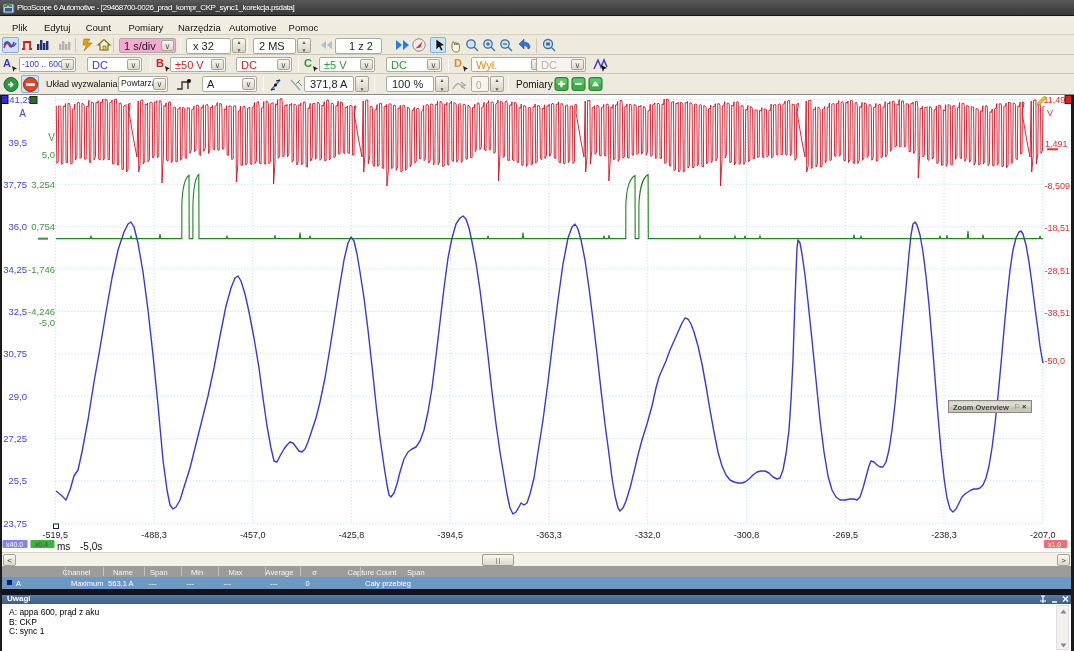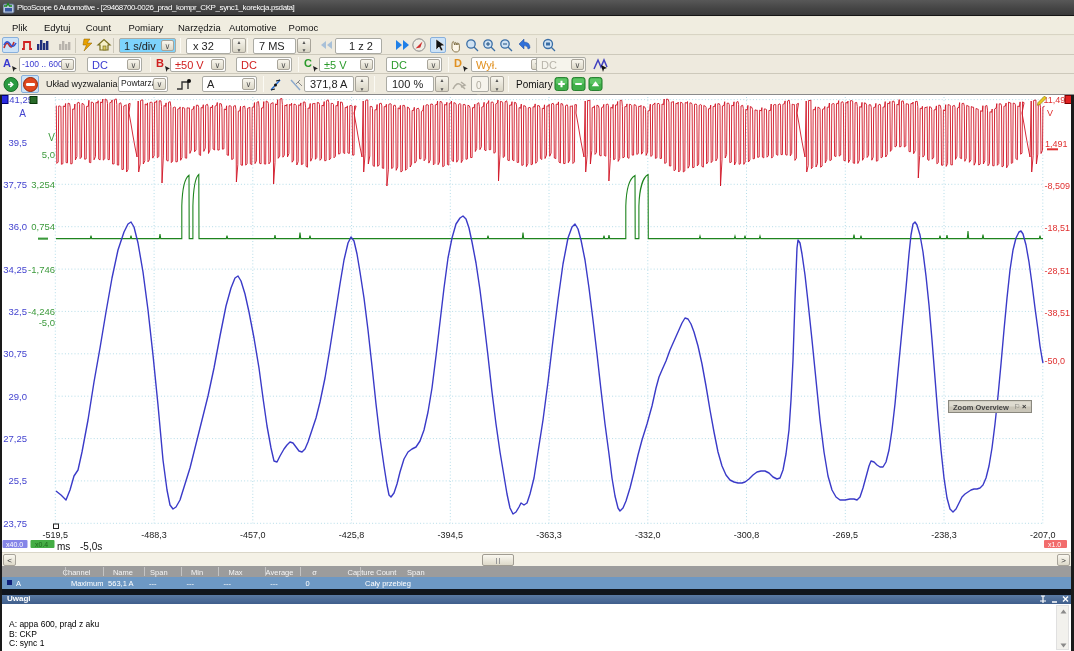--- a/index.html
+++ b/index.html
@@ -103,32 +103,32 @@
       </g>
  <line x1="503" y1="8" x2="507" y2="8" stroke="#205080" stroke-width="1"></line>
  <path d="M530 12 q0-6 -6-6 l0 -3 l-5 5 l5 5 l0 -3.5 q4 0 4 3.5 Z" fill="#3070d8" stroke="#1a4a9a" stroke-width="0.5"></path>
  <rect x="536" y="2" width="1" height="15" fill="#ccc8ba"></rect>
  <g stroke="#3a6ea5" stroke-width="1.3" fill="#cfe2f3">
         <circle cx="548" cy="8" r="4.5"></circle>
         <line x1="551" y1="11" x2="555" y2="15"></line>
       </g>
  <rect x="546" y="6.5" width="4" height="3" fill="#3a6ea5"></rect>
 </svg>
-    <div class="wbox" style="left:119px;top:2px;width:57px;height:15px;background:#7dd3fc">
+    <div class="wbox" style="left:119px;top:2px;width:57px;height:15px;background:#f9a8d4">
       <span style="position:absolute;left:4px;top:1px;color:#222;font-size:11px">1 s/div</span>
       <span class="v">∨</span>
     </div>
     <div class="sep" style="left:180px;top:2px;height:15px"></div>
     <div class="wbox" style="left:186px;top:2px;width:45px;height:16px">
       <span style="position:absolute;left:6px;top:1px">x 32</span>
     </div>
     <div class="spin" style="left:232px;top:2px"></div>
     <div class="sep" style="left:247px;top:2px;height:15px"></div>
     <div class="wbox" style="left:253px;top:2px;width:43px;height:16px">
-      <span style="position:absolute;left:5px;top:1px">7 MS</span>
+      <span style="position:absolute;left:5px;top:1px">2 MS</span>
     </div>
     <div class="spin" style="left:297px;top:2px"></div>
     <div class="wbox" style="left:335px;top:2px;width:47px;height:16px">
       <span style="position:absolute;left:13px;top:1px">1 z 2</span>
     </div>
   </div>
 <div class="bar" id="tb2">
     <span class="lbl" style="left:3px;top:2px;color:#3a3ad0;font-weight:bold">A</span>
     <svg class="abs" style="left:11px;top:10px" width="8" height="8">
       <path d="M1 1 l5 2.5 l-2.5 1 l-1 2.5 Z" fill="#222"></path>
@@ -389,21 +389,21 @@
 <div id="gap1"></div>
 <div id="uwhead">
     <span style="position:absolute;left:5px;top:-1px">Uwagi</span>
     <svg class="abs" style="right:1px;top:0" width="34" height="9">
       <path d="M4 1 h4 m-2 0 v5 m-3 0 h6 m-3 0 v2" stroke="#fff" stroke-width="1.2" fill="none"></path>
       <path d="M15 7 h5" stroke="#fff" stroke-width="1.5"></path>
       <path d="M26 1.5 l5 5 m0 -5 l-5 5" stroke="#fff" stroke-width="1.4"></path>
     </svg>
   </div>
 <div id="uwbody">
-    <div style="padding-top:16px">A: appa 600, prąd z aku</div>
+    <div style="padding-top:4px">A: appa 600, prąd z aku</div>
     <div>B: CKP</div>
     <div>C: sync 1</div>
     <div class="abs" style="right:3px;top:1px;width:13px;height:45px;background:#f2f1ed;border:1px solid #e0e0e0;margin:0">
       <svg style="position:absolute;top:3px;left:3px" width="7" height="5">
         <path d="M3.5 0.5 L6.5 4.5 L0.5 4.5 Z" fill="#8a8a8a"></path>
       </svg>
       <svg style="position:absolute;bottom:1px;left:3px" width="7" height="5">
         <path d="M0.5 0.5 L6.5 0.5 L3.5 4.5 Z" fill="#8a8a8a"></path>
       </svg>
     </div>

